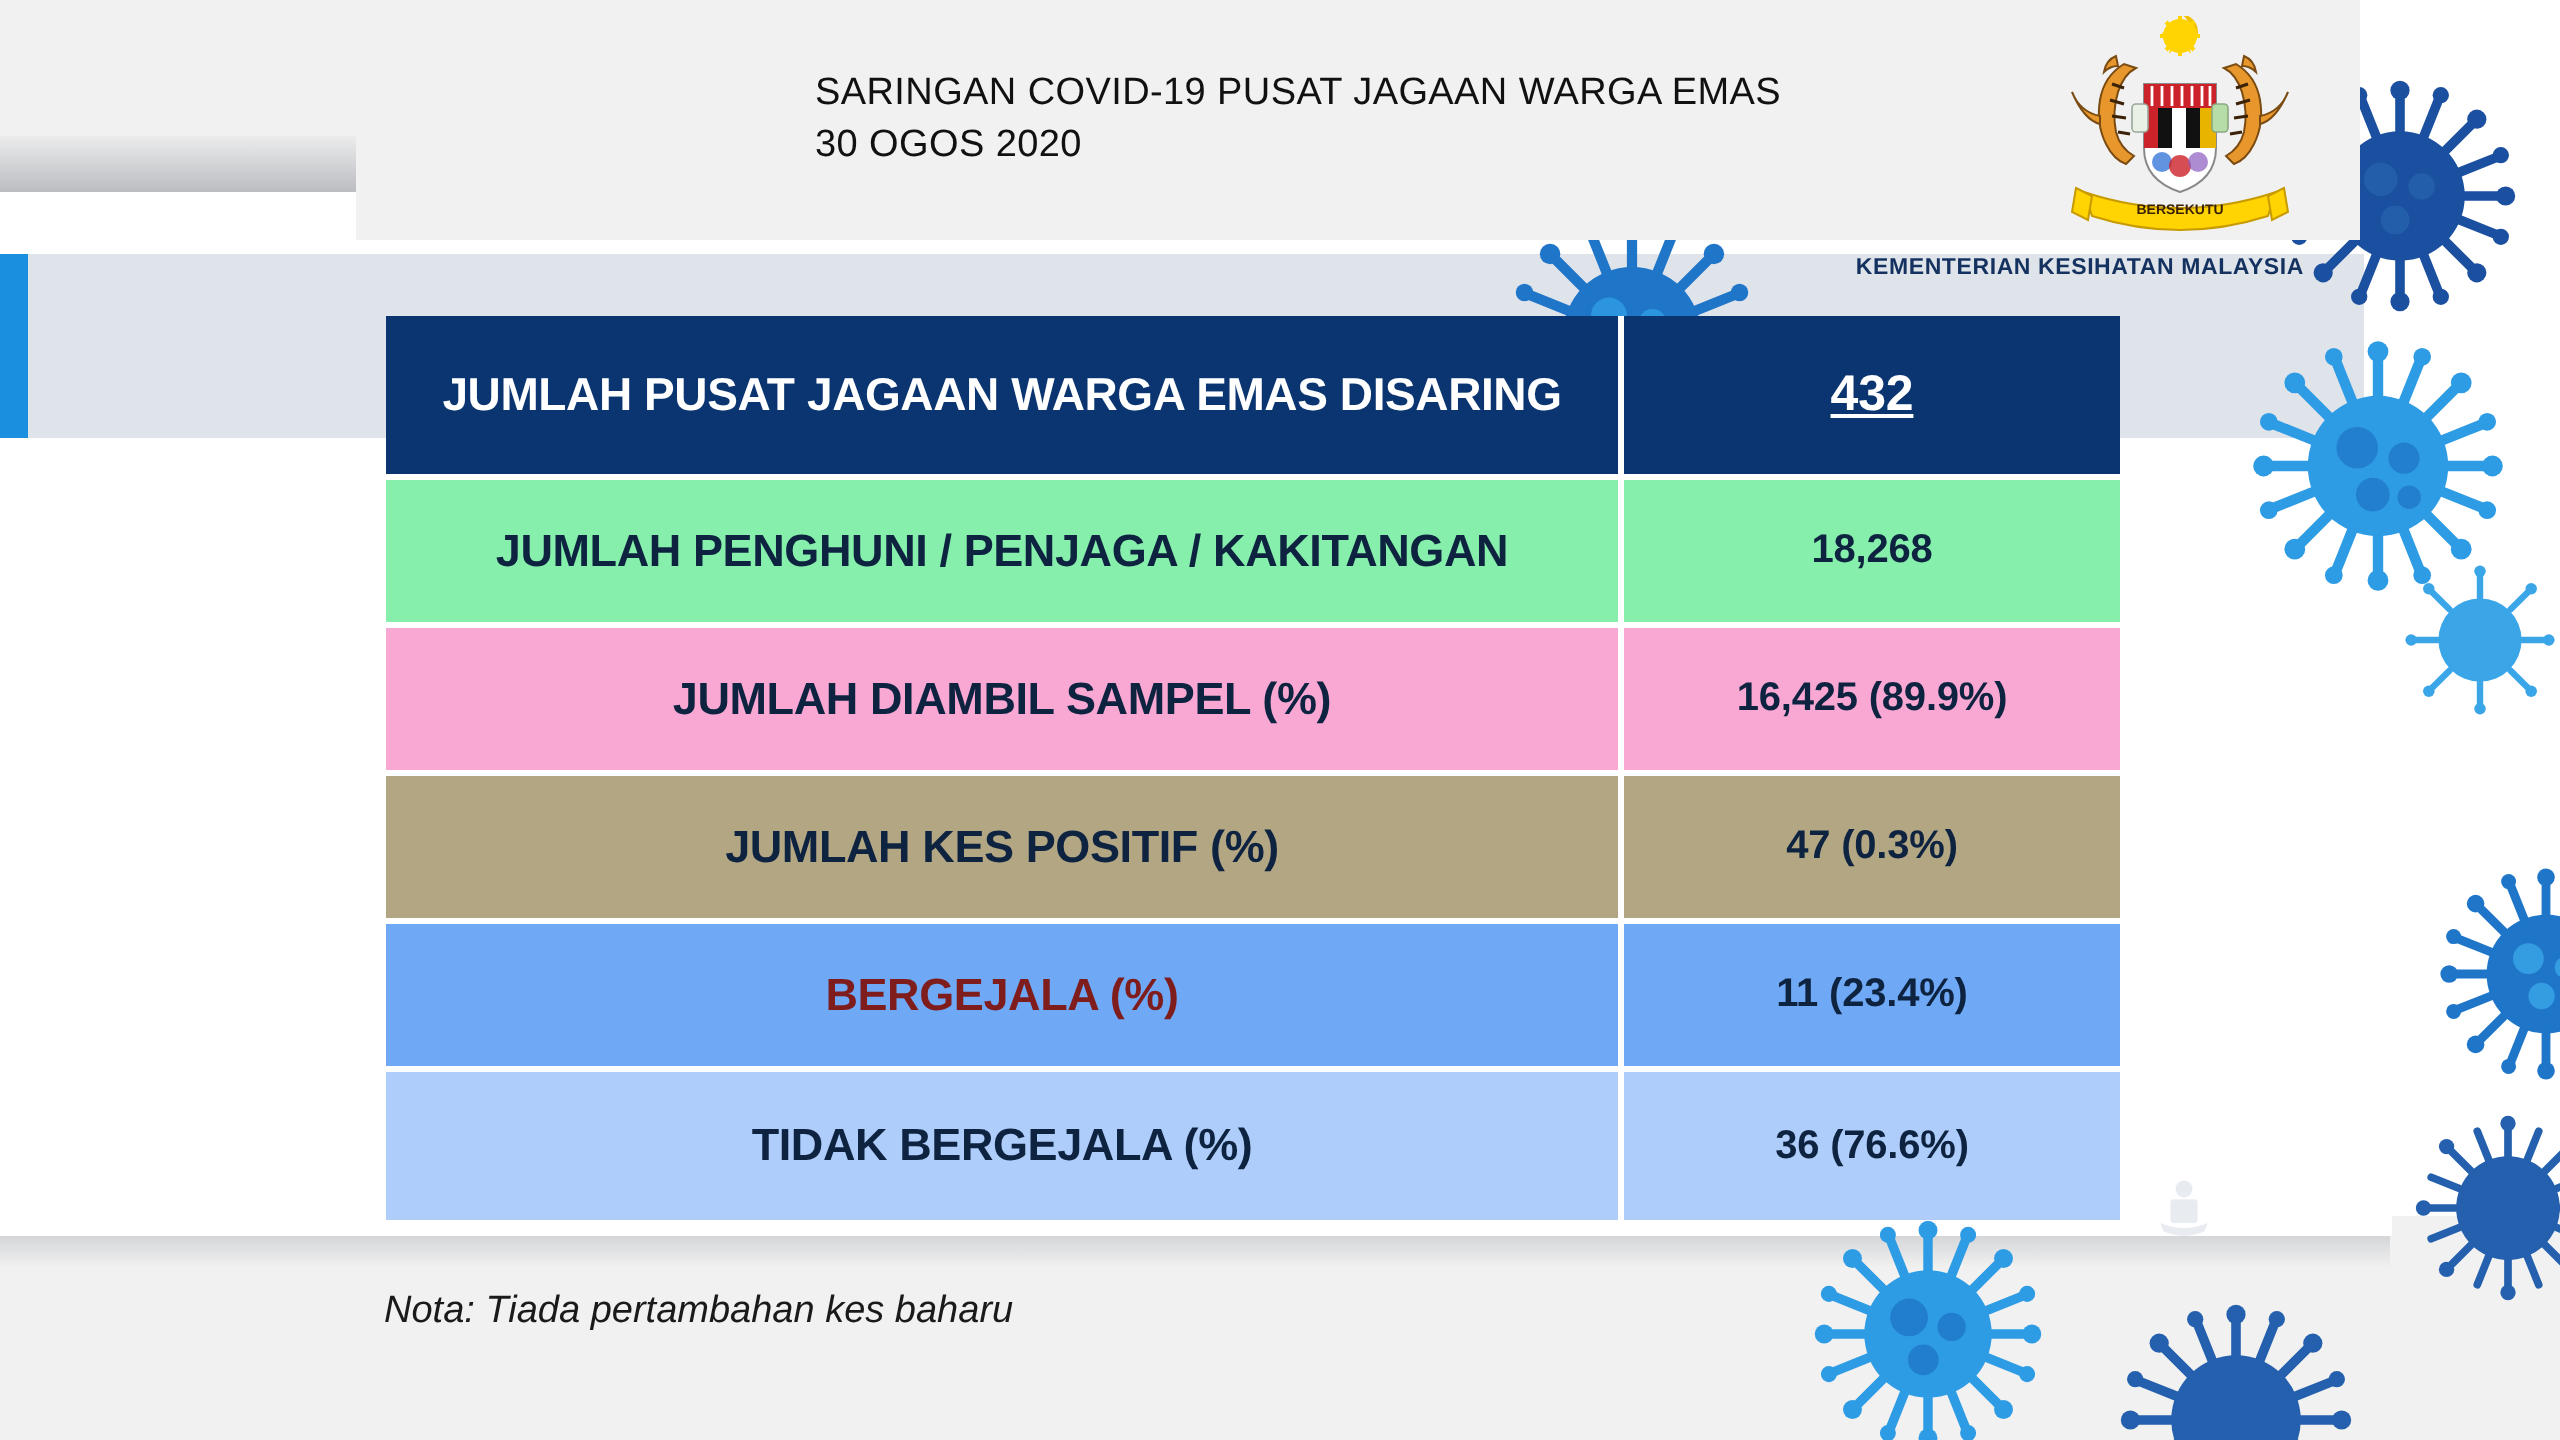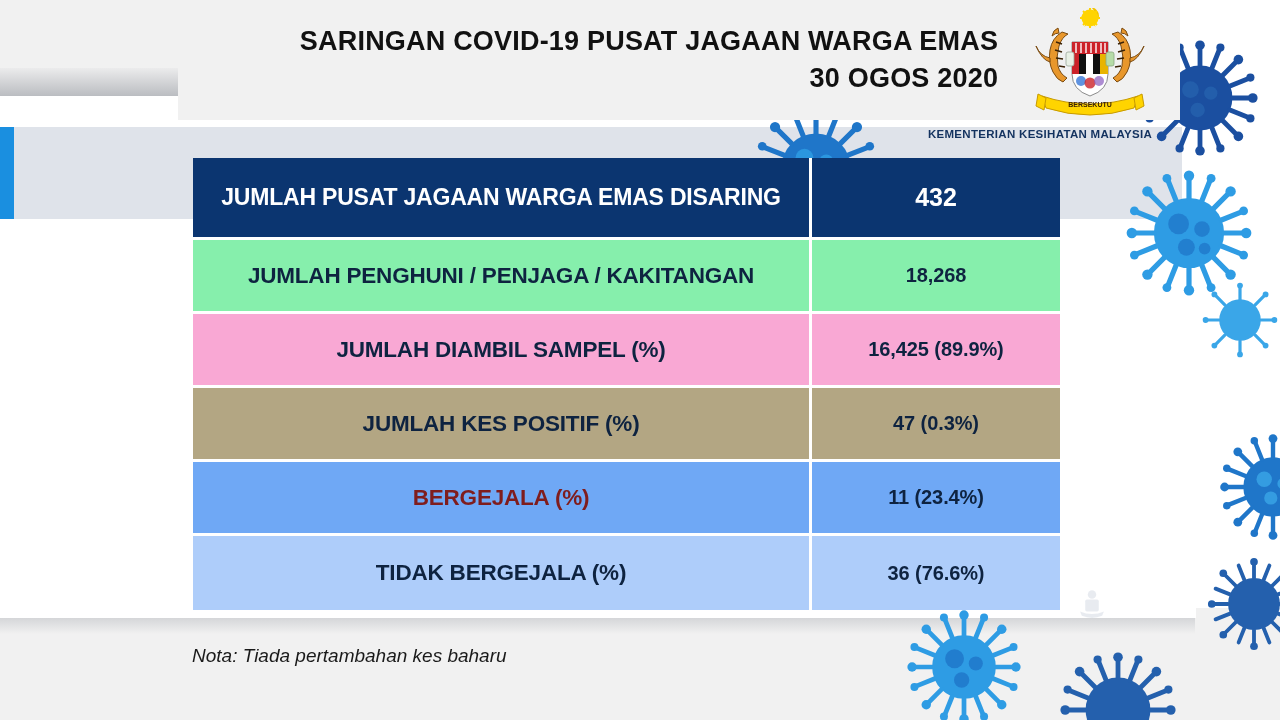--- a/index.html
+++ b/index.html
@@ -62,24 +62,24 @@
   
   .title-panel {
     position: absolute;
     left: 178px; top: 0; width: 1002px; height: 120px;
     background: #f1f1f1;
     display: flex;
     align-items: center;
     justify-content: center;
   }
   .title-text {
-    font-size: 27px;
-    font-weight: 700;
+    font-size: 19px;
+    font-weight: 400;
     color: #111111;
-    text-align: right;
+    text-align: left;
     line-height: 1.38;
     letter-spacing: 0.2px;
     max-width: 760px;
     margin-left: -60px;
   }
   .title-line2 { display: block; }
 
   
   .logo-block {
     position: absolute;
@@ -581,21 +581,21 @@
       <path d="M114 86 l-8 4 l2 12 l8 -4 z" fill="#ffd400" stroke="#c79a00" stroke-width="1"></path>
       <text x="62" y="99" font-size="7" font-weight="700" fill="#3b2206" text-anchor="middle" font-family="Liberation Sans, sans-serif">BERSEKUTU</text>
     </svg>
     <div class="logo-caption">KEMENTERIAN KESIHATAN MALAYSIA</div>
   </div>
 
   <table class="data-table">
     <tbody>
         <tr class="row-head" style="background: rgb(11, 53, 112);">
           <td class="cell-label" style="color: rgb(255, 255, 255);">JUMLAH PUSAT JAGAAN WARGA EMAS DISARING</td>
-          <td class="cell-value" style="color: rgb(255, 255, 255);">432</td>
+          <td class="cell-value" style="color: rgb(255, 255, 255); text-decoration: underline;">432</td>
         </tr>
         <tr style="background: #86efac;">
           <td class="cell-label" style="color: rgb(14, 35, 64);">JUMLAH PENGHUNI / PENJAGA /  KAKITANGAN</td>
           <td class="cell-value" style="color: rgb(14, 35, 64);">18,268</td>
         </tr>
         <tr style="background: #f9a8d4;">
           <td class="cell-label" style="color: rgb(14, 35, 64);">JUMLAH DIAMBIL SAMPEL (%)</td>
           <td class="cell-value" style="color: rgb(14, 35, 64);">16,425 (89.9%)</td>
         </tr>
         <tr style="background: rgb(179, 166, 131);">

